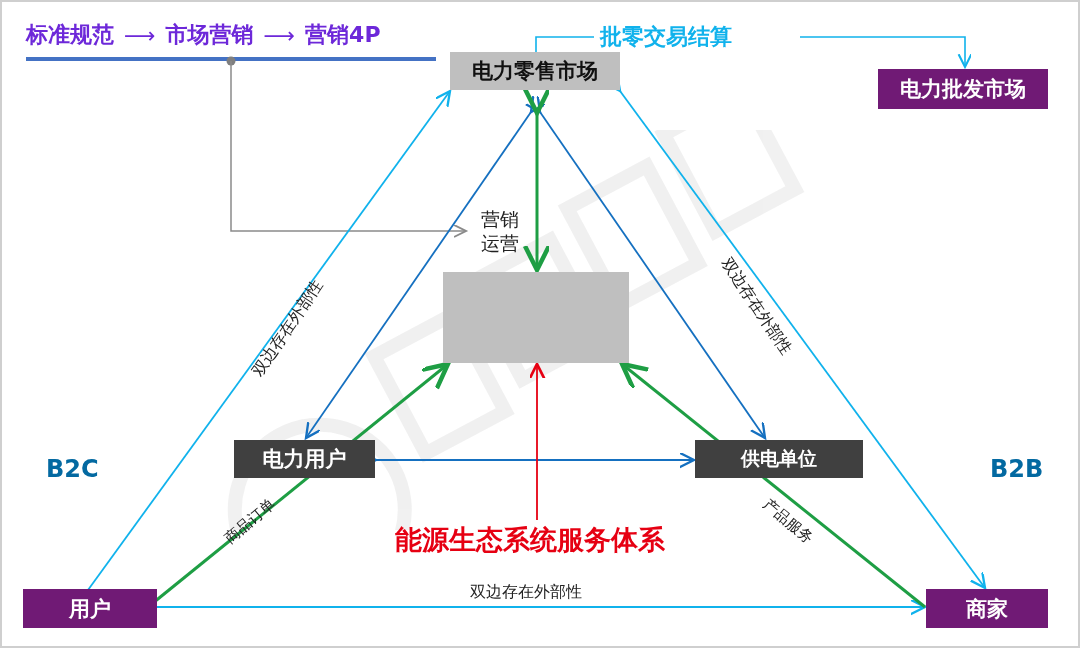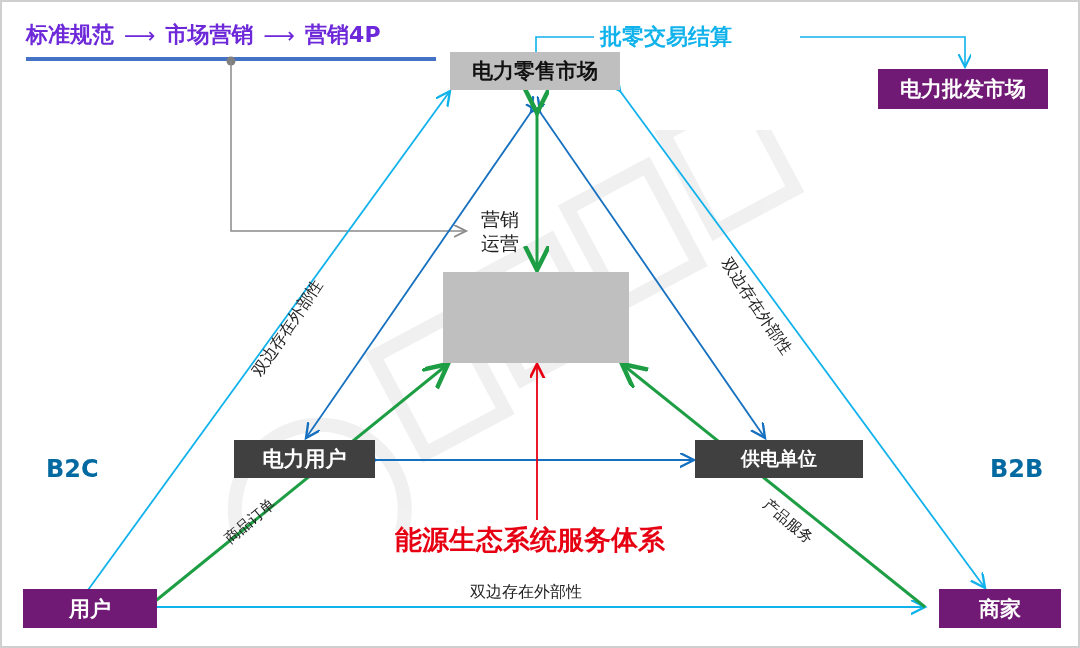--- a/index.html
+++ b/index.html
@@ -87,21 +87,21 @@
 <div class="box gray" style="left:450px;top:52px;width:170px;height:38px;font-size:21px;">电力零售市场</div>
 <div class="box cyan" style="left:878px;top:69px;width:170px;height:40px;font-size:21px;">电力批发市场</div>
 
 <div class="box gray" style="left:443px;top:272px;width:186px;height:91px;flex-direction:column;">
 </div>
 
 <div class="box blue" style="left:234px;top:440px;width:141px;height:38px;font-size:21px;">电力用户</div>
 <div class="box blue" style="left:695px;top:440px;width:168px;height:38px;font-size:19px;">供电单位</div>
 
 <div class="box cyan" style="left:23px;top:589px;width:134px;height:39px;font-size:21px;">用户</div>
-<div class="box cyan" style="left:926px;top:589px;width:122px;height:39px;font-size:21px;margin-left:13px;">商家</div>
+<div class="box cyan" style="left:926px;top:589px;width:122px;height:39px;font-size:21px;">商家</div>
 
 <div class="lbl" style="left:481px;top:207px;font-size:19px;line-height:24px;">
   <div>营销</div>
   <div>运营</div>
 </div>
 
 <div class="lbl rot" style="left:232px;top:318px;font-size:16px;transform:rotate(-56deg);">双边存在外部性</div>
 <div class="lbl rot" style="left:700px;top:296px;font-size:16px;transform:rotate(56deg);">双边存在外部性</div>
 <div class="lbl" style="left:470px;top:582px;font-size:16px;">双边存在外部性</div>
 

